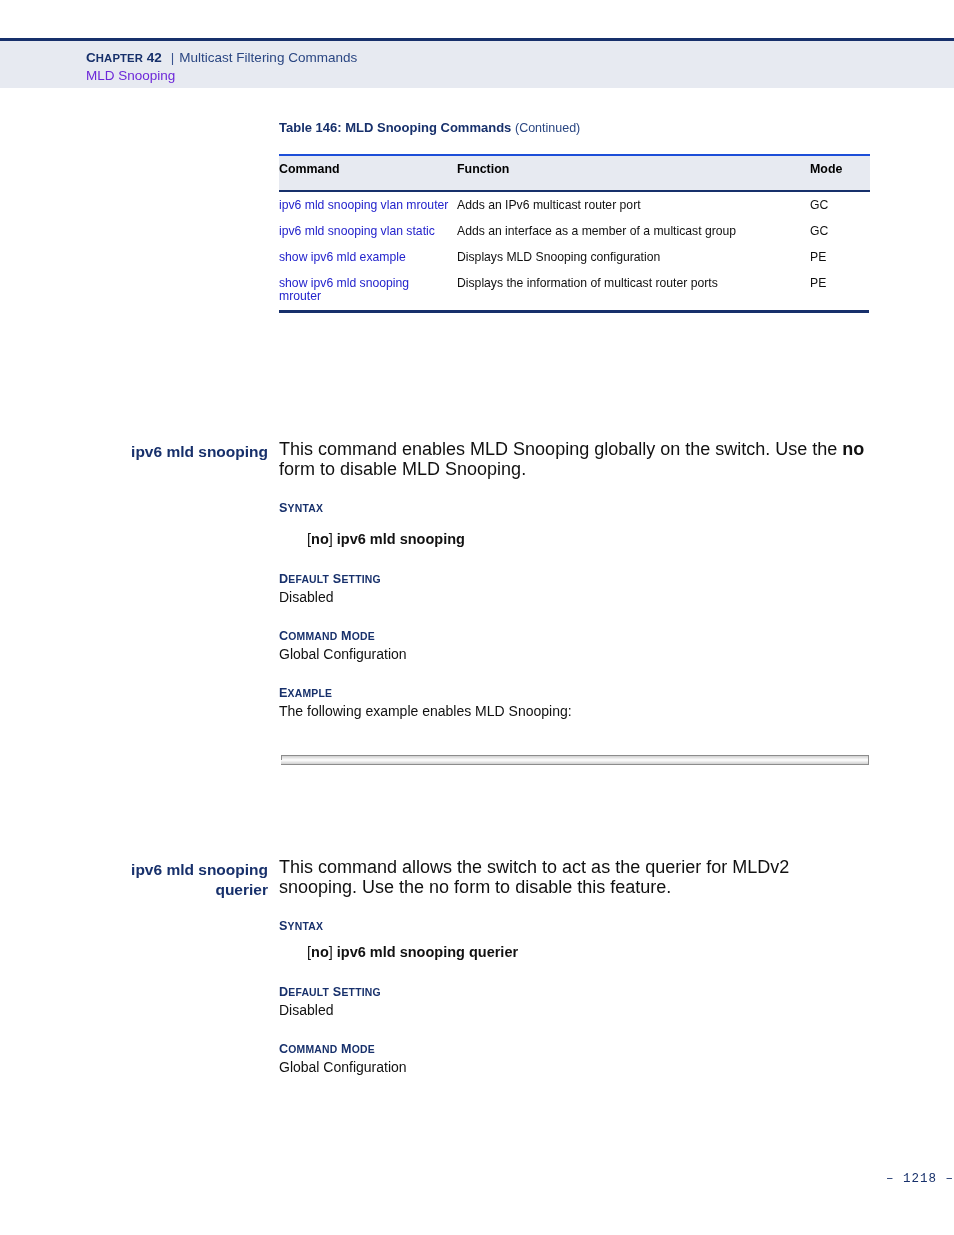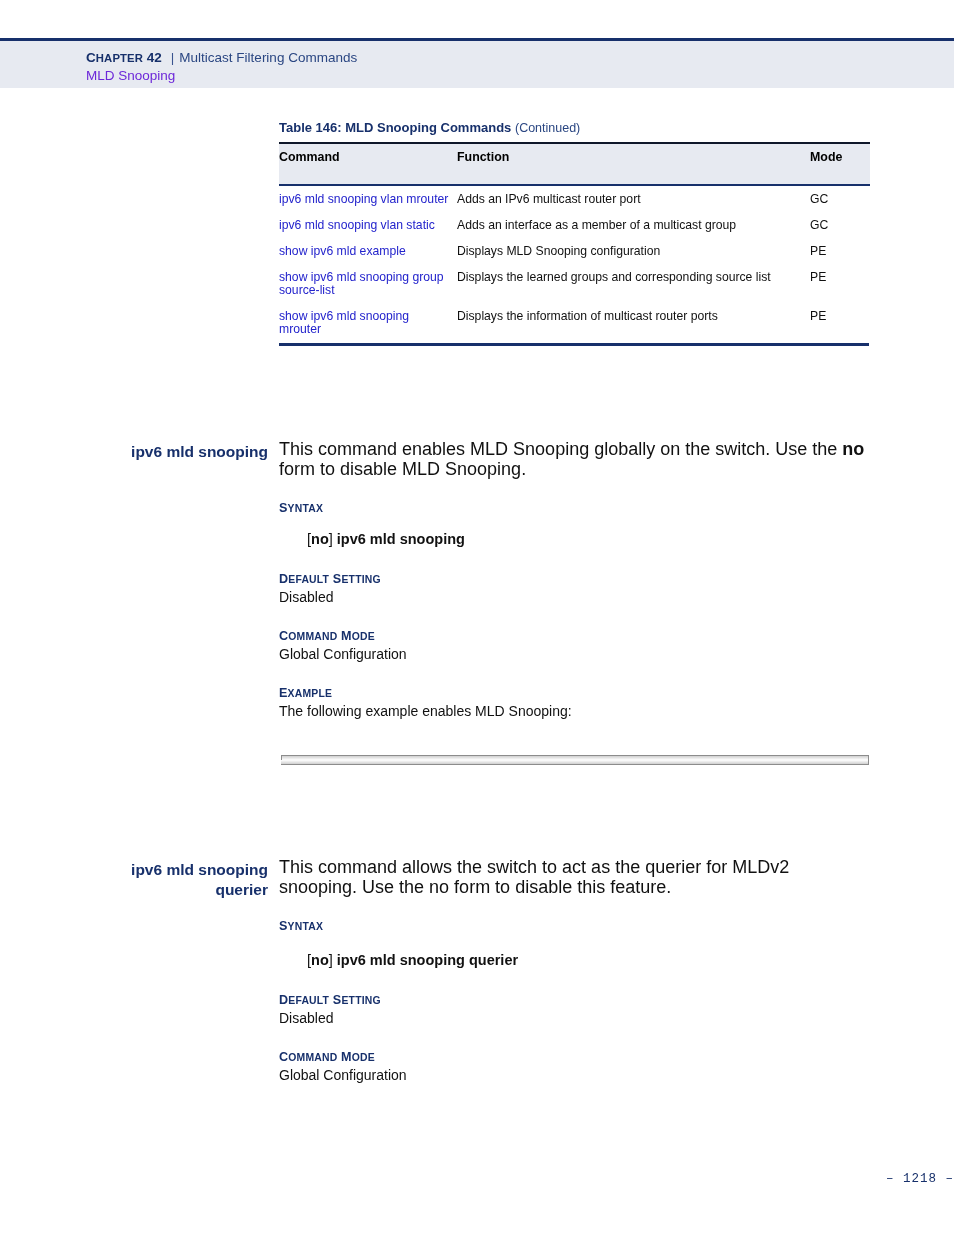--- a/index.html
+++ b/index.html
@@ -64,41 +64,41 @@
   .table-block {
     position: absolute;
     left: 279px;
     top: 120px;
     width: 590px;
   }
   .table-caption {
     font-size: 13px;
     color: #17306b;
     font-weight: bold;
-    margin-bottom: 7px;
+    margin-bottom: 19px;
     white-space: nowrap;
   }
   .table-caption .continued {
     font-weight: normal;
     color: #2a4682;
     font-size: 12.5px;
   }
   table.cmd-table {
     border-collapse: collapse;
     width: 590px;
     table-layout: fixed;
   }
   table.cmd-table thead th {
     background: #e7eaf1;
-    border-top: 2px solid #0f172a;
+    border-top: 2px solid #1d4ed8;
     border-bottom: 2px solid #17306b;
     font-size: 12.4px;
     font-weight: bold;
     text-align: left;
-    padding: 6px 0 20px 0;
+    padding: 6px 0 14px 0;
     color: #000;
     vertical-align: middle;
     height: 14px;
   }
   table.cmd-table tbody td {
     font-size: 12.2px;
     vertical-align: top;
     padding: 7px 0 6px 0;
     line-height: 13.0px;
   }
@@ -247,25 +247,20 @@
         <td class="col-cmd">ipv6 mld snooping vlan static</td>
         <td class="col-fn">Adds an interface as a member of a multicast group</td>
         <td class="col-mode">GC</td>
       </tr>
       <tr>
         <td class="col-cmd">show ipv6 mld example</td>
         <td class="col-fn">Displays MLD Snooping configuration</td>
         <td class="col-mode">PE</td>
       </tr>
       <tr>
-        <td class="col-cmd">show ipv6 mld snooping group source-list</td>
-        <td class="col-fn">Displays the learned groups and corresponding source list</td>
-        <td class="col-mode">PE</td>
-      </tr>
-      <tr>
         <td class="col-cmd">show ipv6 mld snooping mrouter</td>
         <td class="col-fn">Displays the information of multicast router ports</td>
         <td class="col-mode">PE</td>
       </tr>
     </tbody>
   </table>
   <div class="table-bottom-rule"></div>
 </div>
 
 <div class="cmd-section" style="top:440px;">
@@ -305,21 +300,21 @@
   <div class="side-heading" style="top:2px;">
     <div>ipv6 mld snooping</div>
     <div>querier</div>
   </div>
 
   <div class="body-col" style="top:0px;">
     <div class="desc">This command allows the switch to act as the querier for MLDv2 snooping. Use the no form to disable this feature.</div>
 
     <div style="margin-top:22px;">
       <div class="subhead"><span>S</span><span class="sc">YNTAX</span></div>
-      <div class="syntax-line" style="margin-top:19px;"><span>[</span><b>no</b><span>] </span><b>ipv6 mld snooping querier</b></div>
+      <div class="syntax-line" style="margin-top:11px;"><span>[</span><b>no</b><span>] </span><b>ipv6 mld snooping querier</b></div>
     </div>
 
     <div style="margin-top:25px;">
       <div class="subhead"><span>D</span><span class="sc">EFAULT</span> <span>S</span><span class="sc">ETTING</span></div>
       <div class="subtext">Disabled</div>
     </div>
 
     <div style="margin-top:22px;">
       <div class="subhead"><span>C</span><span class="sc">OMMAND</span> <span>M</span><span class="sc">ODE</span></div>
       <div class="subtext">Global Configuration</div>

